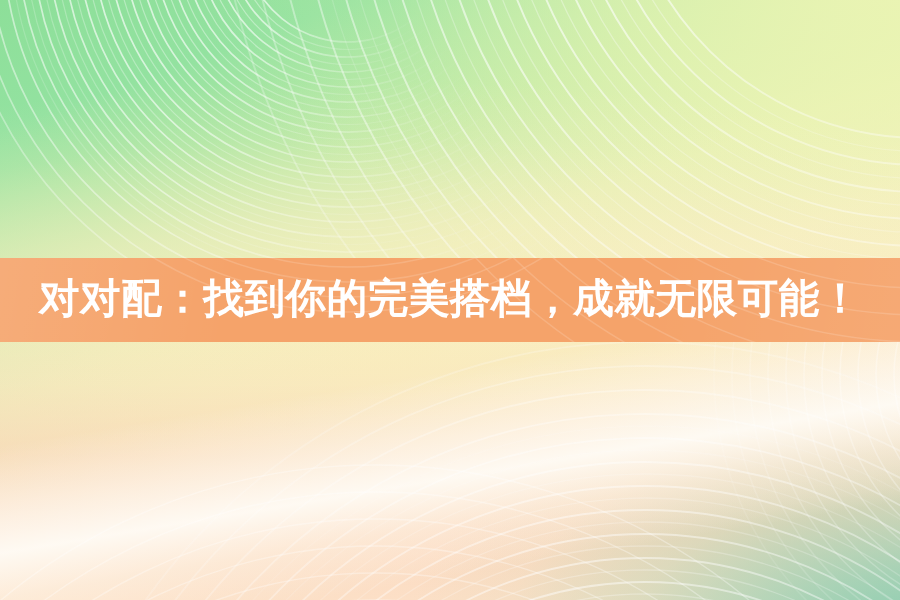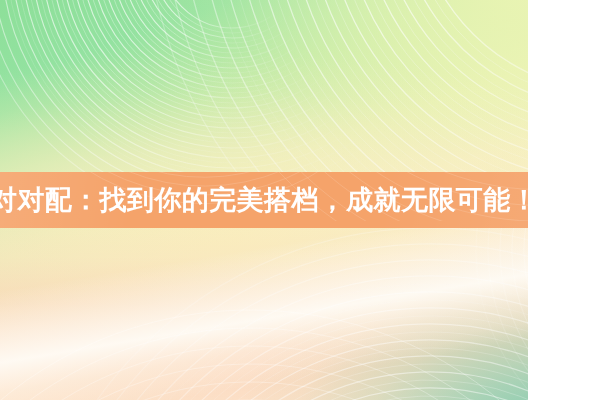--- a/index.html
+++ b/index.html
@@ -7,21 +7,21 @@
     margin: 0;
     padding: 0;
     background: #ffffff;
   }
   body {
     font-family: "Liberation Sans", "DejaVu Sans", sans-serif;
   }
 
   #banner {
     position: relative;
-    width: 528px;
+    width: 600px;
     height: 400px;
     overflow: hidden;
     background: #f6efce;
   }
 
   
   .bg-base {
     position: absolute;
     inset: 0;
     background: linear-gradient(160deg,

